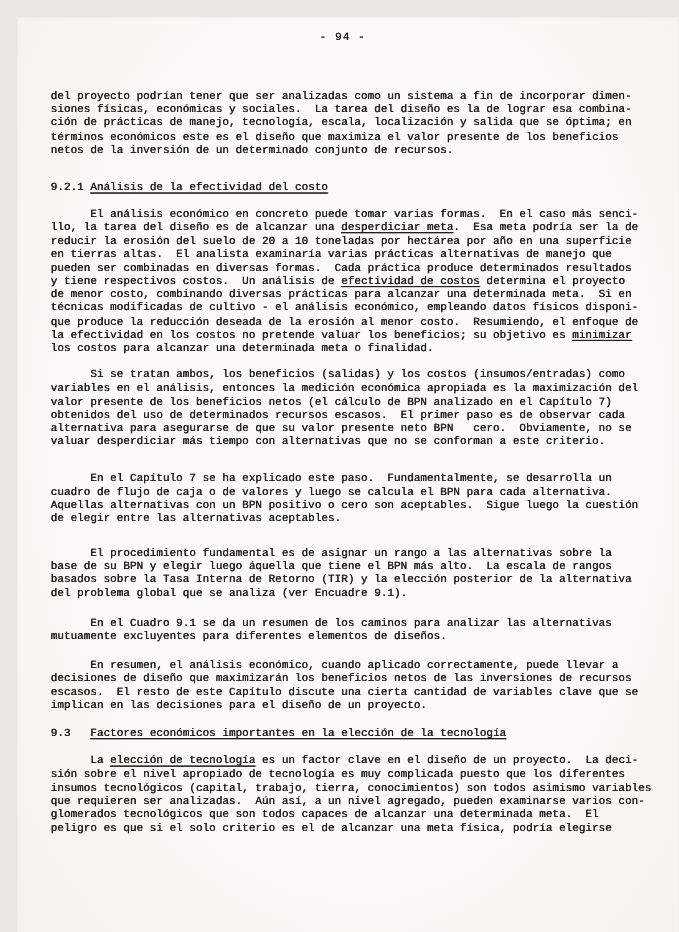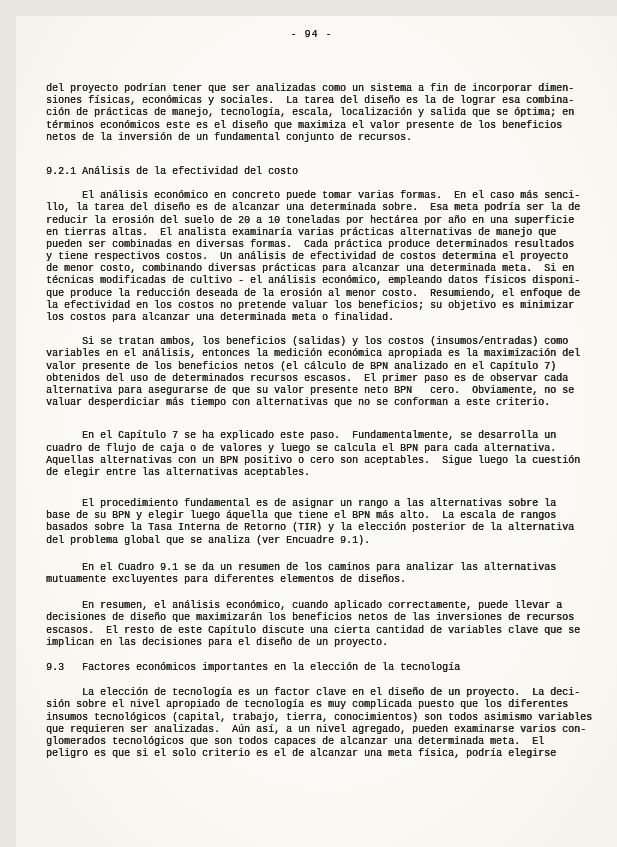--- a/index.html
+++ b/index.html
@@ -22,21 +22,21 @@
     position:absolute;top:67px;left:30px;right:10px;
   }
   .block{margin:0;}
   .line{
     white-space:pre;
     font-size:10px;
     line-height:12.2px;height:12.2px;
     letter-spacing:0px;
     text-shadow:0.3px 0 0 currentColor;
   }
-  .u{text-underline-offset:2px;text-decoration-thickness:1px;text-align:center;}
+  .u{text-decoration:underline;text-underline-offset:2px;text-decoration-thickness:1px;text-align:center;}
   [data-name="heading-9-2-1"]{margin-top:22px;}
   [data-name="paragraph-cost"]{margin-top:12px;}
   [data-name="heading-9-2-2"]{margin-top:17px;}
   [data-name="paragraph-bc-1"]{margin-top:12px;}
   [data-name="paragraph-bc-2"]{margin-top:21px;}
   [data-name="paragraph-bc-3"]{margin-top:19px;}
   [data-name="paragraph-bc-4"]{margin-top:15px;}
   [data-name="paragraph-bc-5"]{margin-top:14px;}
   [data-name="heading-9-3"]{margin-top:13px;}
   [data-name="paragraph-tech"]{margin-top:13px;}
@@ -45,28 +45,28 @@
 <body>
 
 <div class="page" data-name="document-page">
   <div class="page-number" data-name="page-number">- 94 -</div>
   <div class="content" data-name="document-content">
       <div class="block" data-name="paragraph-intro">
         <div class="line" data-name="text-line"><span data-name="text-segment">del proyecto podrían tener que ser analizadas como un sistema a fin de incorporar dimen-</span></div>
         <div class="line" data-name="text-line"><span data-name="text-segment">siones físicas, económicas y sociales.  La tarea del diseño es la de lograr esa combina-</span></div>
         <div class="line" data-name="text-line"><span data-name="text-segment">ción de prácticas de manejo, tecnología, escala, localización y salida que se óptima; en</span></div>
         <div class="line" data-name="text-line"><span data-name="text-segment">términos económicos este es el diseño que maximiza el valor presente de los beneficios</span></div>
-        <div class="line" data-name="text-line"><span data-name="text-segment">netos de la inversión de un fundamental conjunto de recursos.</span></div>
+        <div class="line" data-name="text-line"><span data-name="text-segment">netos de la inversión de un determinado conjunto de recursos.</span></div>
       </div>
       <div class="block heading" data-name="heading-9-2-1">
         <div class="line" data-name="text-line"><span data-name="text-segment">9.2.1 </span><span data-name="underlined-text-segment" class="u">Análisis de la efectividad del costo</span></div>
       </div>
       <div class="block" data-name="paragraph-cost">
         <div class="line" data-name="text-line"><span data-name="text-segment">      El análisis económico en concreto puede tomar varias formas.  En el caso más senci-</span></div>
-        <div class="line" data-name="text-line"><span data-name="text-segment">llo, la tarea del diseño es de alcanzar una </span><span data-name="underlined-text-segment" class="u">determinada sobre</span><span data-name="text-segment">.  Esa meta podría ser la de</span></div>
+        <div class="line" data-name="text-line"><span data-name="text-segment">llo, la tarea del diseño es de alcanzar una </span><span data-name="underlined-text-segment" class="u">desperdiciar meta</span><span data-name="text-segment">.  Esa meta podría ser la de</span></div>
         <div class="line" data-name="text-line"><span data-name="text-segment">reducir la erosión del suelo de 20 a 10 toneladas por hectárea por año en una superficie</span></div>
         <div class="line" data-name="text-line"><span data-name="text-segment">en tierras altas.  El analista examinaría varias prácticas alternativas de manejo que</span></div>
         <div class="line" data-name="text-line"><span data-name="text-segment">pueden ser combinadas en diversas formas.  Cada práctica produce determinados resultados</span></div>
         <div class="line" data-name="text-line"><span data-name="text-segment">y tiene respectivos costos.  Un análisis de </span><span data-name="underlined-text-segment" class="u">efectividad de costos</span><span data-name="text-segment"> determina el proyecto</span></div>
         <div class="line" data-name="text-line"><span data-name="text-segment">de menor costo, combinando diversas prácticas para alcanzar una determinada meta.  Si en</span></div>
         <div class="line" data-name="text-line"><span data-name="text-segment">técnicas modificadas de cultivo - el análisis económico, empleando datos físicos disponi-</span></div>
         <div class="line" data-name="text-line"><span data-name="text-segment">que produce la reducción deseada de la erosión al menor costo.  Resumiendo, el enfoque de</span></div>
         <div class="line" data-name="text-line"><span data-name="text-segment">la efectividad en los costos no pretende valuar los beneficios; su objetivo es </span><span data-name="underlined-text-segment" class="u">minimizar</span></div>
         <div class="line" data-name="text-line"><span data-name="text-segment">los costos para alcanzar una determinada meta o finalidad.</span></div>
       </div>

